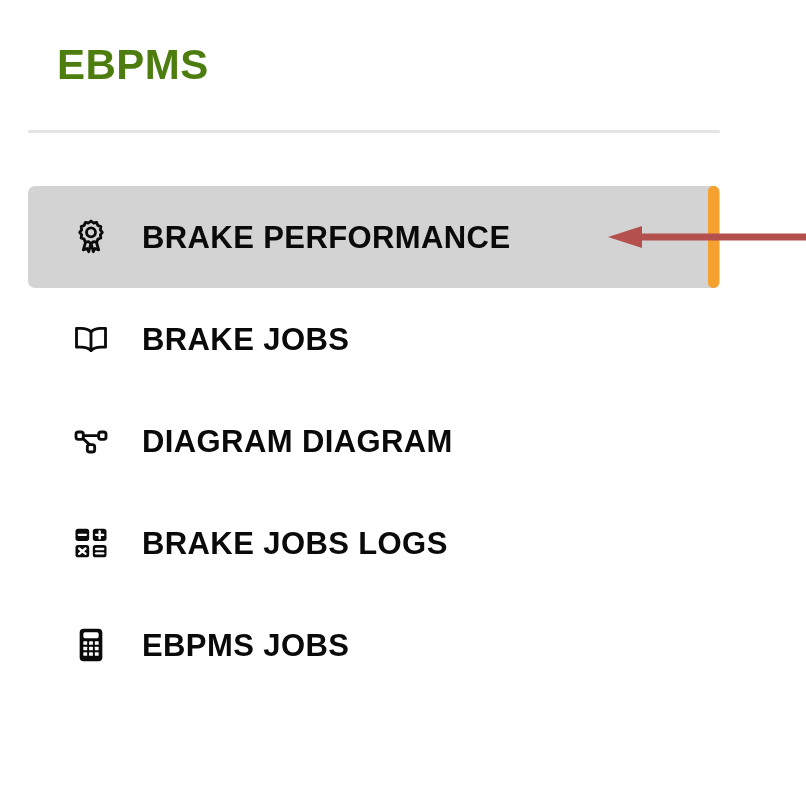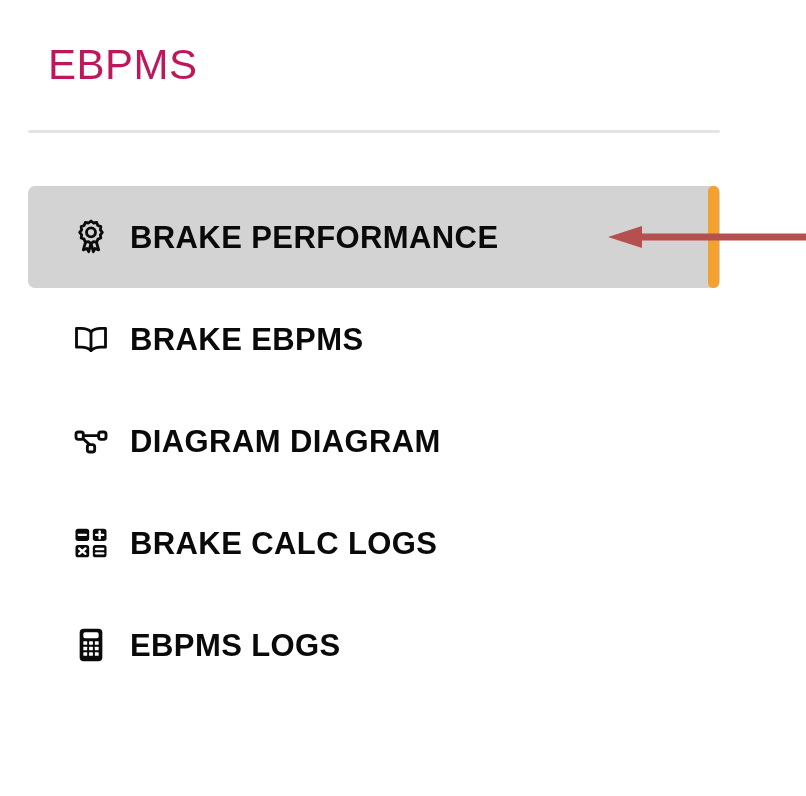--- a/index.html
+++ b/index.html
@@ -18,26 +18,26 @@
   .app {
     position: relative;
     width: 806px;
     height: 796px;
     background: #ffffff;
   }
 
   
   .brand {
     position: absolute;
-    left: 48px;
+    left: 57px;
     top: 44px;
     font-size: 42px;
-    font-weight: normal;
+    font-weight: bold;
     letter-spacing: 0.5px;
-    color: #be185d;
+    color: #4d7c0f;
     line-height: 1;
     white-space: nowrap;
   }
 
   
   .divider {
     position: absolute;
     left: 28px;
     top: 130px;
     width: 692px;
@@ -83,21 +83,21 @@
     height: 46px;
     flex: 0 0 46px;
     display: flex;
     align-items: center;
     justify-content: center;
     color: #0a0a0a;
   }
   .nav-icon svg { display: block; }
 
   .nav-label {
-    margin-left: 16px;
+    margin-left: 28px;
     font-size: 31px;
     font-weight: bold;
     letter-spacing: 0.4px;
     color: #0a0a0a;
     white-space: nowrap;
     line-height: 1;
   }
 
   
   .active-indicator {
@@ -148,21 +148,21 @@
 
     <div class="nav-item">
       <div class="row">
         <span class="nav-icon">
           <svg width="40" height="40" viewBox="0 0 24 24" fill="none" stroke="currentColor" stroke-width="1.7" stroke-linecap="round" stroke-linejoin="round">
             <path d="M12 7.6C10.6 6.3 8.6 5.6 6.2 5.6H3.3v11.3h2.9c2.4 0 4.4 0.7 5.8 2"></path>
             <path d="M12 7.6c1.4-1.3 3.4-2 5.8-2h2.9v11.3h-2.9c-2.4 0-4.4 0.7-5.8 2"></path>
             <path d="M12 7.6v11.3"></path>
           </svg>
         </span>
-        <span class="nav-label">BRAKE EBPMS</span>
+        <span class="nav-label">BRAKE JOBS</span>
       </div>
     </div>
 
     <div class="nav-item">
       <div class="row">
         <span class="nav-icon">
           <svg width="40" height="40" viewBox="0 0 24 24" fill="none" stroke="currentColor" stroke-width="1.7" stroke-linecap="round" stroke-linejoin="round">
             <rect x="3" y="6.6" width="4.4" height="4.4" rx="1.4"></rect>
             <rect x="16.6" y="6.6" width="4.4" height="4.4" rx="1.4"></rect>
             <rect x="9.8" y="14.2" width="4.4" height="4.4" rx="1.4"></rect>
@@ -189,21 +189,21 @@
               <path d="M4.7 7.1h4.2"></path>
               <path d="M15.1 7.1h4.2"></path>
               <path d="M17.2 5.0v4.2"></path>
               <path d="M4.9 15.3 8.7 18.5"></path>
               <path d="M8.7 15.3 4.9 18.5"></path>
               <path d="M15.1 15.6h4.2"></path>
               <path d="M15.1 18.2h4.2"></path>
             </g>
           </svg>
         </span>
-        <span class="nav-label">BRAKE CALC LOGS</span>
+        <span class="nav-label">BRAKE JOBS LOGS</span>
       </div>
     </div>
 
     <div class="nav-item">
       <div class="row">
         <span class="nav-icon">
           <svg width="40" height="40" viewBox="0 0 24 24">
             <rect x="5.2" y="2.2" width="13.6" height="19.6" rx="2.4" fill="currentColor"></rect>
             <rect x="7.4" y="4.4" width="9.2" height="3.5" rx="1" fill="#ffffff"></rect>
             <g fill="#ffffff">
@@ -212,21 +212,21 @@
               <rect x="14.3" y="9.7" width="2.3" height="2.2" rx="0.4"></rect>
               <rect x="7.4" y="13.0" width="2.3" height="2.2" rx="0.4"></rect>
               <rect x="10.85" y="13.0" width="2.3" height="2.2" rx="0.4"></rect>
               <rect x="14.3" y="13.0" width="2.3" height="2.2" rx="0.4"></rect>
               <rect x="7.4" y="16.3" width="2.3" height="2.2" rx="0.4"></rect>
               <rect x="10.85" y="16.3" width="2.3" height="2.2" rx="0.4"></rect>
               <rect x="14.3" y="16.3" width="2.3" height="2.2" rx="0.4"></rect>
             </g>
           </svg>
         </span>
-        <span class="nav-label">EBPMS LOGS</span>
+        <span class="nav-label">EBPMS JOBS</span>
       </div>
     </div>
 
   </div>
 
   <div class="active-indicator"></div>
 
   <div class="annotation-arrow">
     <svg width="198" height="22" viewBox="0 0 198 22">
       <path d="M198 7.5 H34 V0 L0 11 L34 22 V14.5 H198 Z" fill="#B4514F"></path>

